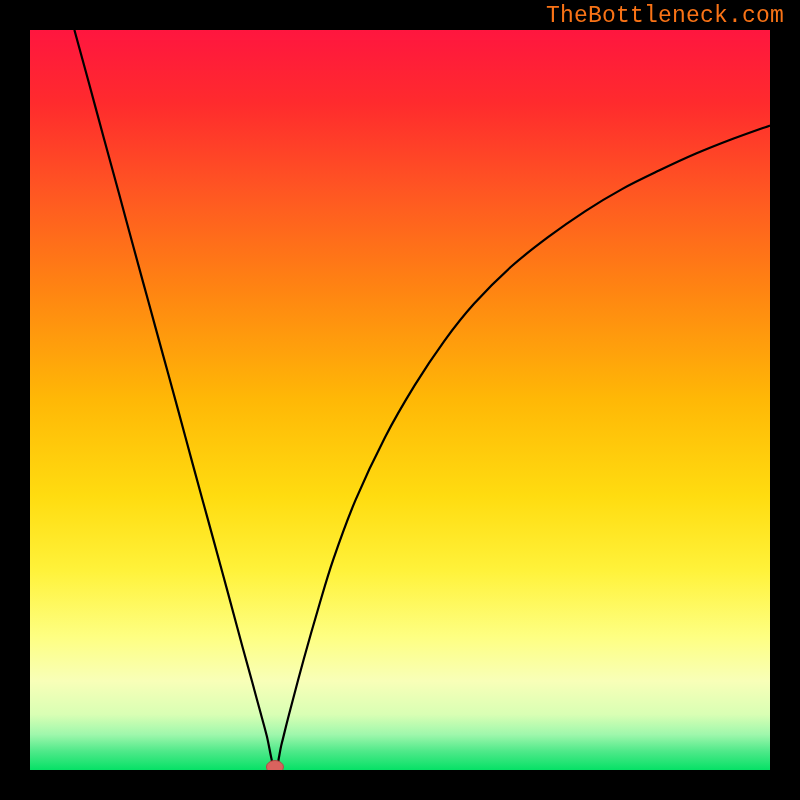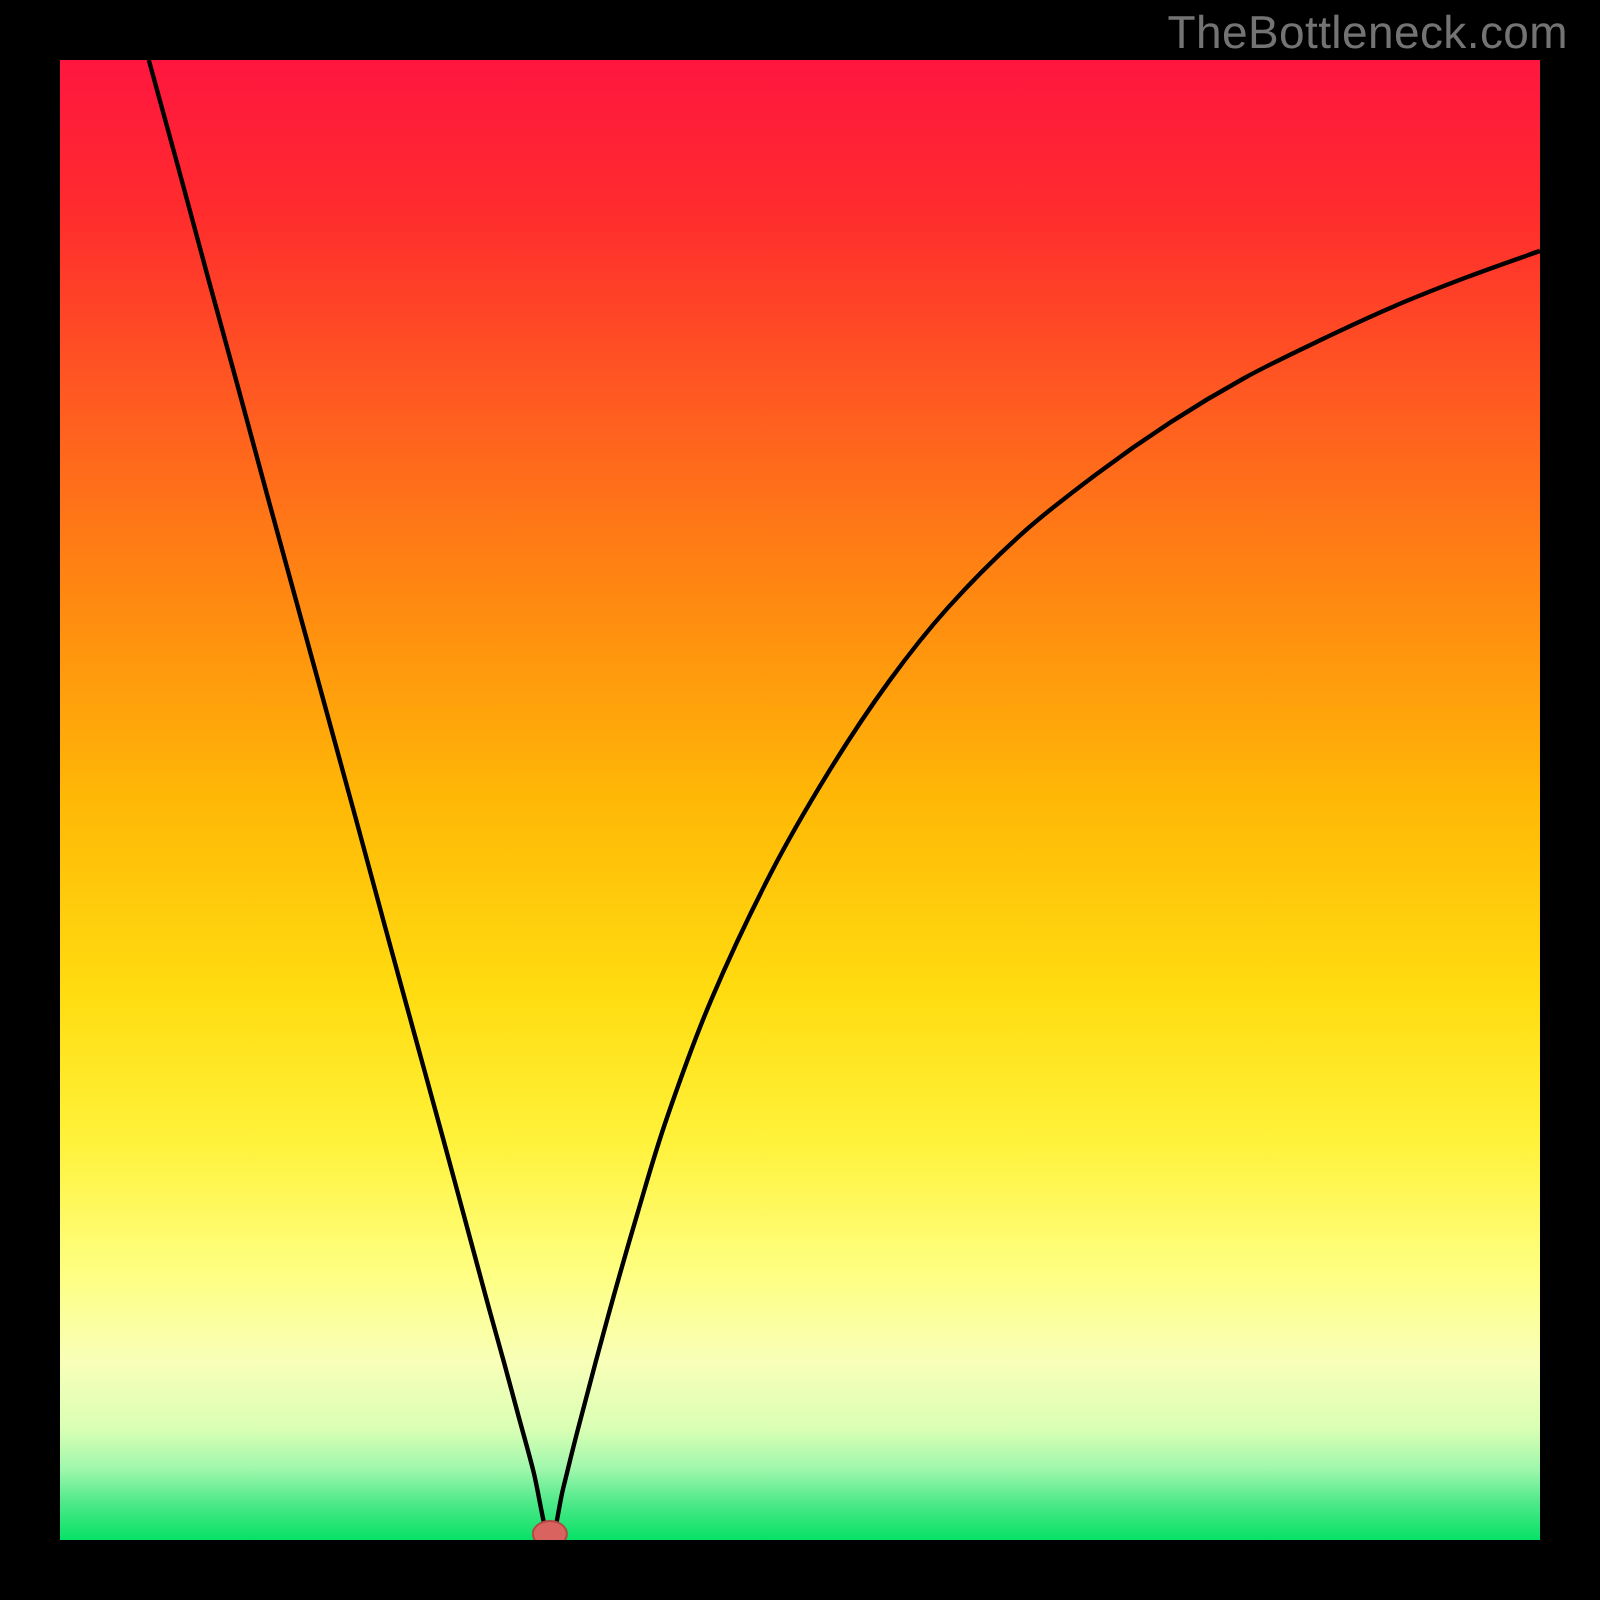--- a/index.html
+++ b/index.html
@@ -15,26 +15,26 @@
     position: absolute;
     left: 0;
     top: 0;
     width: 800px;
     height: 800px;
   }
   #watermark {
     position: absolute;
     top: 3px;
     right: 16px;
-    color: #737373;
+    color: #f97316;
     font-size: 23px;
     font-weight: 400;
     letter-spacing: 0.2px;
     user-select: none;
-    font-family: Liberation Sans, sans-serif;
+    font-family: Liberation Mono, monospace;
     text-align: center;
   }
   svg {
     display: block;
   }
 </style>
 </head>
 <body>
 
 <div id="chart-container">

